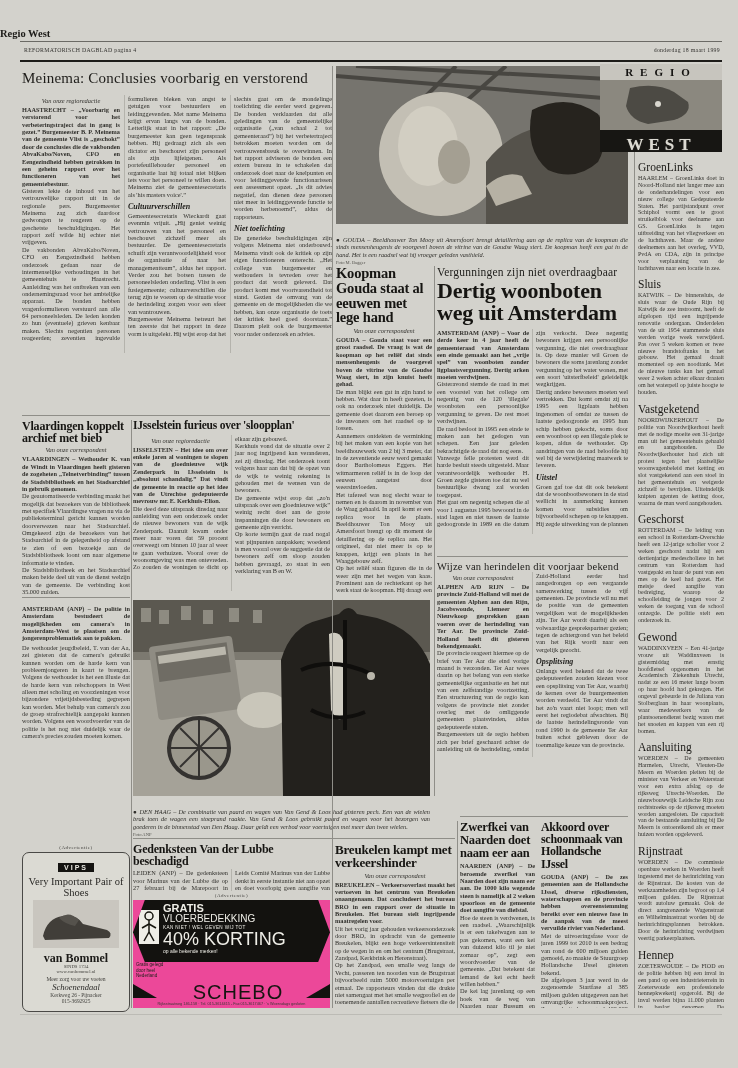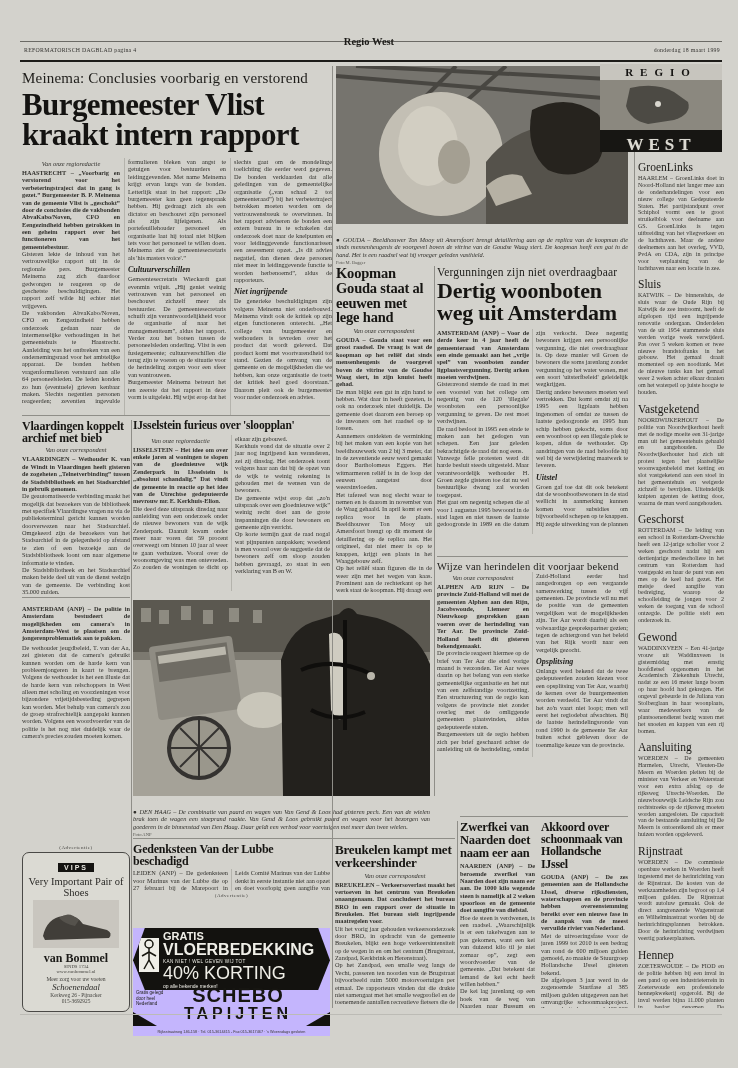--- a/index.html
+++ b/index.html
@@ -31,44 +31,43 @@
   .logo-west{color:#dcdad2;font-weight:bold;font-size:17px;letter-spacing:5px;text-align:center;line-height:22px;text-shadow:0 0 1px #6a6862;}
   
   .adlabel{font-size:5px;text-align:center;color:#454440;letter-spacing:.5px;}
   .vips-box{border:1px solid #4a4946;border-radius:7px;background:#dbdad3;text-align:center;padding:3px 4px;}
   .vips-logo{background:#141311;color:#e9e8e1;display:inline-block;font-family:"Liberation Sans",sans-serif;font-weight:bold;font-size:7px;letter-spacing:2px;padding:1px 6px;}
   .vips-title{font-size:10.5px;line-height:1.05;color:#2a2926;margin:2px 0;}
   .bommel{font-size:12px;font-weight:bold;color:#1c1b18;line-height:1;}
   .tiny{font-size:4.8px;color:#44433f;}
   .script{font-style:italic;font-size:8.5px;color:#2c2b28;}
   .schebo-black{background:#13120f;color:#efeee7;clip-path:polygon(0 52%,6% 0,94% 0,100% 52%,94% 100%,6% 100%);padding:3px 6px 3px 30px;position:relative;}
-  .schebo-brand{font-family:"Liberation Sans",sans-serif;font-weight:bold;letter-spacing:1px;color:#161511;}
+  .schebo-brand{font-family:"Liberation Sans",sans-serif;font-weight:normal;letter-spacing:1px;color:#161511;margin-top:25px;}
   .sans{font-family:"Liberation Sans",sans-serif;}
 </style>
 </head>
 <body>
 
 <div class="rule" style="left:20px;top:41px;width:702px;height:1px;background:#6b6a65"></div>
 <div class="abs hdr-side" style="left:24px;top:47px">REFORMATORISCH DAGBLAD pagina 4</div>
-<div class="abs hdr-center" style="left:0;top:36px;width:738px;text-align:center">Regio West</div>
+<div class="abs hdr-center" style="left:0;top:28px;width:738px;">Regio West</div>
 <div class="abs hdr-side" style="right:18px;top:47px">donderdag 18 maart 1999</div>
 <div class="rule" style="left:20px;top:60px;width:702px;height:2px"></div>
 
 <div class="abs" style="left:22px;top:70px;width:310px">
   <div class="kicker">Meinema: Conclusies voorbarig en verstorend</div>
-  <div class="h1" style="margin-top:3px">Burgemeester Vlist kraakt intern rapport</div>
   <div class="cols3 clip" style="height:258px;margin-top:8px">
     <div class="byline">Van onze regioredactie</div>
     <div class="body lede">HAASTRECHT – „Voorbarig en verstorend voor het verbeteringstraject dat in gang is gezet.” Burgemeester B. P. Meinema van de gemeente Vlist is „geschokt” door de conclusies die de vakbonden AbvaKabo/Noven, CFO en Eengezindheid hebben getrokken in een geheim rapport over het functioneren van het gemeentebestuur.</div>
     <div class="body">Gisteren lekte de inhoud van het vertrouwelijke rapport uit in de regionale pers. Burgemeester Meinema zag zich daardoor gedwongen te reageren op de geschetste beschuldigingen. Het rapport zelf wilde hij echter niet vrijgeven.
 De vakbonden AbvaKabo/Noven, CFO en Eengezindheid hebben onderzoek gedaan naar de intermenselijke verhoudingen in het gemeentehuis te Haastrecht. Aanleiding was het ontbreken van een ondernemingsraad voor het ambtelijke apparaat. De bonden hebben vragenformulieren verstuurd aan alle 64 personeelsleden. De leden konden zo hun (eventuele) grieven kenbaar maken. Slechts negentien personen reageerden; zeventien ingevulde formulieren bleken van angst te getuigen voor bestuurders en leidinggevenden. Met name Meinema krijgt ervan langs van de bonden. Letterlijk staat in het rapport: „De burgemeester kan geen tegenspraak hebben. Hij gedraagt zich als een dictator en beschouwt zijn personeel als zijn lijfeigenen. Als portefeuillehouder personeel en organisatie laat hij totaal niet blijken iets voor het personeel te willen doen. Meinema ziet de gemeentesecretaris als 'his masters voice'.”</div>
     <div class="sub">Cultuurverschillen</div>
     <div class="body">Gemeentesecretaris Wieckardt gaat evenmin vrijuit. „Hij geniet weinig vertrouwen van het personeel en beschouwt zichzelf meer als bestuurder. De gemeentesecretaris schuift zijn verantwoordelijkheid voor de organisatie af naar het managementteam”, aldus het rapport. Verder zou het botsen tussen de personeelsleden onderling. Vlist is een fusiegemeente; cultuurverschillen die terug zijn te voeren op de situatie voor de herindeling zorgen voor een sfeer van wantrouwen.
 Burgemeester Meinema betreurt het ten zeerste dat het rapport in deze vorm is uitgelekt. Hij wijst erop dat het slechts gaat om de mondelinge toelichting die eerder werd gegeven. De bonden verklaarden dat alle geledingen van de gemeentelijke organisatie („van schaal 2 tot gemeenteraad”) bij het verbetertraject betrokken moeten worden om de vertrouwensbreuk te overwinnen. In het rapport adviseren de bonden een extern bureau in te schakelen dat onderzoek doet naar de knelpunten en voor leidinggevende functionarissen een assessment opzet. „Is dit advies negatief, dan dienen deze personen niet meer in leidinggevende functie te worden herbenoemd”, aldus de rapporteurs.</div>
-    <div class="sub">Niet ingrijpende</div>
+    <div class="sub">Niet toelichting</div>
     <div class="body">De generieke beschuldigingen zijn volgens Meinema niet onderbouwd. Meinema vindt ook de kritiek op zijn eigen functioneren onterecht. „Het college van burgemeester en wethouders is tevreden over het product dat wordt geleverd. Dat product komt met voortvarendheid tot stand. Gezien de omvang van de gemeente en de mogelijkheden die we hebben, kan onze organisatie de toets der kritiek heel goed doorstaan.” Daarom pleit ook de burgemeester voor nader onderzoek en advies.</div>
   </div>
 </div>
 
 <div class="abs" style="left:336px;top:66px;width:292px;height:158px">
   <svg width="292" height="158" viewBox="0 0 292 158">
     <rect width="292" height="158" fill="#76746e"></rect>
     <g stroke="#3d3b37" stroke-width="4" opacity=".8">
       <line x1="0" y1="10" x2="292" y2="34"></line>
         <line x1="20" y1="0" x2="292" y2="14"></line>
@@ -215,32 +214,32 @@
 
 <div class="rule soft" style="left:133px;top:838px;width:322px;height:1px"></div>
 <div class="abs clip" style="left:133px;top:843px;width:197px;height:48px">
   <div class="h2" style="font-size:12px">Gedenksteen Van der Lubbe beschadigd</div>
   <div class="cols2 clip" style="height:30px;margin-top:2px">
     <div class="body">LEIDEN (ANP) – De gedenksteen voor Marinus van der Lubbe die op 27 februari bij de Marepoort in Leiden is onthuld, is beschadigd. Het Leids Comité Marinus van der Lubbe denkt in eerste instantie niet aan opzet en doet voorlopig geen aangifte van vernieling. De omvang van de schade is nog niet bekend. De centimeters dikke glasplaat op de steen vertoont een barst. Het Van der Lubbe-comité onderzoekt of de schade er niet opzettelijk is ingeslagen. De beschadiging kan ook zijn ontstaan door de werking van twee luchtlagen.</div>
   </div>
 </div>
 
 <div class="abs adlabel" style="left:133px;top:893px;width:197px">(Advertentie)</div>
-<div class="abs clip" style="left:133px;top:928px;width:197px;height:108px;background:#c4b5fd">
+<div class="abs clip" style="left:133px;top:900px;width:197px;height:108px;background:#ec4899">
   <div class="schebo-black" style="height:56px">
     <svg width="20" height="34" viewBox="0 0 20 34" style="position:absolute;left:6px;top:10px;background:#efeee7">
       <circle cx="10" cy="6" r="4" fill="none" stroke="#17160f" stroke-width="1.5"></circle>
       <line x1="10" y1="10" x2="10" y2="22" stroke="#17160f" stroke-width="1.5"></line>
       <line x1="10" y1="14" x2="3" y2="18" stroke="#17160f" stroke-width="1.5"></line>
       <line x1="10" y1="14" x2="17" y2="18" stroke="#17160f" stroke-width="1.5"></line>
       <line x1="10" y1="22" x2="5" y2="31" stroke="#17160f" stroke-width="1.5"></line>
       <line x1="10" y1="22" x2="15" y2="31" stroke="#17160f" stroke-width="1.5"></line>
     </svg>
     <div class="sans" style="font-weight:bold;font-size:11px;line-height:1">GRATIS</div>
-    <div class="sans" style="font-weight:bold;font-size:16px;line-height:1.05">VLOERBEDEKKING</div>
+    <div class="sans" style="font-weight:normal;font-size:10px;line-height:1.05">VLOERBEDEKKING</div>
     <div class="sans" style="font-size:4.6px;letter-spacing:.4px">KAN NIET !  WEL GEVEN WIJ TOT</div>
     <div class="sans" style="font-weight:normal;font-size:18px;line-height:1.05">40% KORTING</div>
     <div class="sans" style="font-size:5px">op alle bekende merken!</div>
   </div>
   <div class="sans" style="position:absolute;left:3px;top:62px;width:34px;font-size:4.6px;color:#21201c;line-height:1.2">Gratis gelegd door heel Nederland</div>
   <div style="position:absolute;left:40px;top:58px;width:130px;text-align:center">
     <div class="schebo-brand" style="font-size:20px;line-height:.95">SCHEBO</div>
     <div class="schebo-brand" style="font-size:16px;letter-spacing:4px">TAPIJTEN</div>
   </div>
   <div class="sans" style="position:absolute;left:0;bottom:2px;width:197px;text-align:center;font-size:3.8px;color:#3b3a35">Rijksstraatweg 146-158  ·  Tel. 015-3614415 - Fax 015-3617467  ·  's Woensdags gesloten</div>

